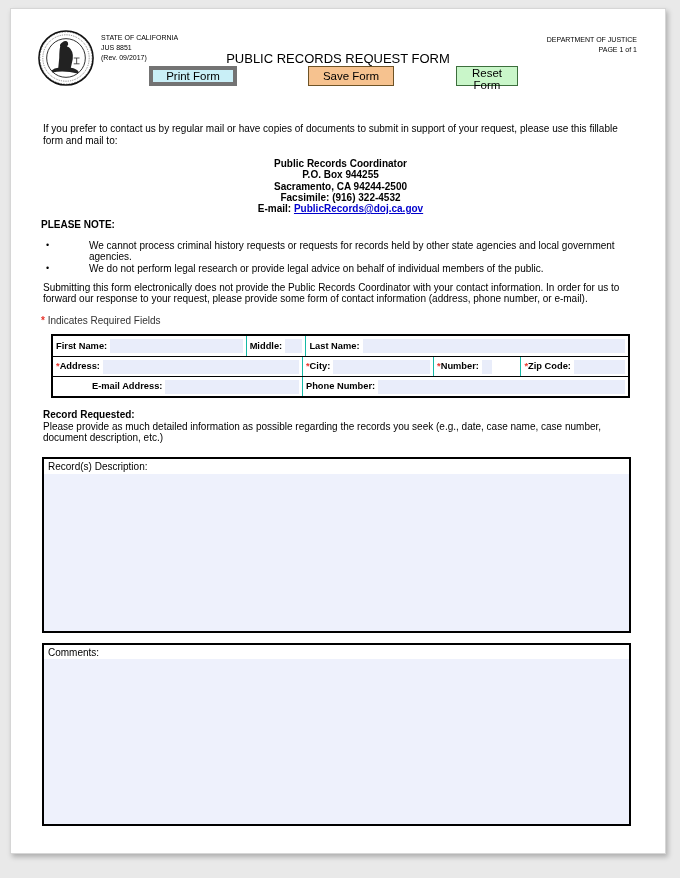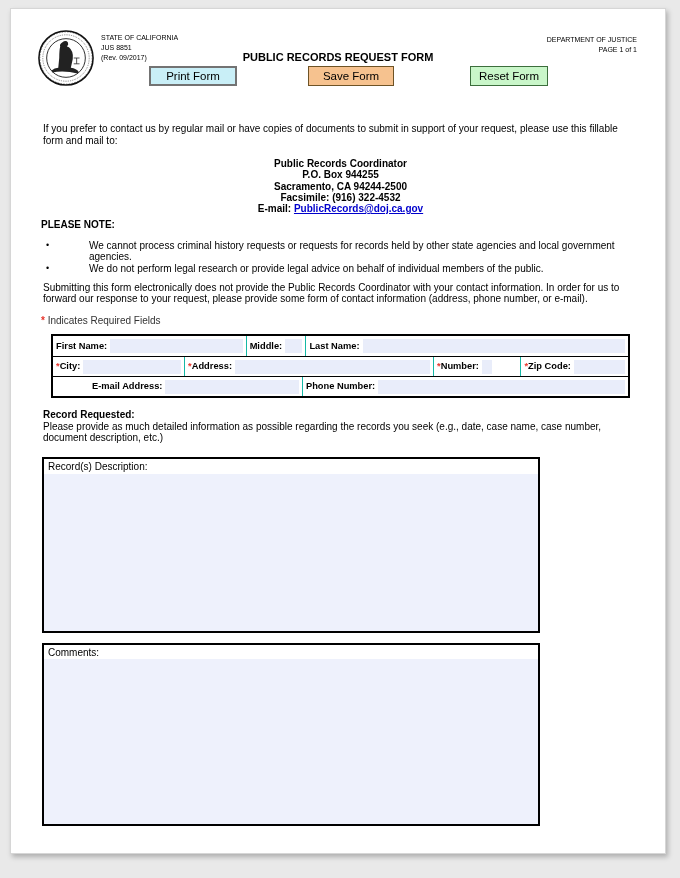--- a/index.html
+++ b/index.html
@@ -14,25 +14,25 @@
     position:absolute; left:10px; top:8px;
     width:656px; height:846px;
     background:#fff;
     border:1px solid #d6d6d6;
     box-shadow:2px 3px 5px rgba(0,0,0,0.25);
   }
   
   .seal { position:absolute; left:26px; top:20px; width:58px; height:58px; }
   .hdr-left { position:absolute; left:90px; top:24px; font-size:7px; line-height:1.45; }
   .hdr-right { position:absolute; right:28px; top:26px; font-size:7px; line-height:1.45; text-align:right; }
-  .form-title { position:absolute; left:0; right:0; top:42px; text-align:center; font-size:11px; font-weight:bold; }
+  .form-title { position:absolute; left:0; right:0; top:42px; text-align:center; font-size:13px; font-weight:normal; }
   .btn { position:absolute; top:57px; height:20px; font-family:inherit; font-size:11.5px; color:#000; cursor:pointer; padding:0; }
-  .btn-print { left:138px; width:88px; background:#c9eff7; border:2px solid #737373; }
+  .btn-print { left:138px; width:88px; background:#c9eff7; border:4px solid #737373; }
   .btn-save  { left:297px; width:86px; background:#f6c28f; border:1px solid #6e5326; }
-  .btn-reset { left:459px; width:78px; background:#c9f6c9; border:1px solid #3c6e3c; }
+  .btn-reset { left:445px; width:62px; background:#c9f6c9; border:1px solid #3c6e3c; }
   
   .content { position:absolute; left:32px; right:27px; top:114px; font-size:10px; line-height:1.16; }
   .para { margin-bottom:7px; }
   .para2 { margin-bottom:12px; }
   .addr { text-align:center; font-weight:bold; line-height:1.12; margin-bottom:5px; }
   .addr a { color:#0000cc; }
   .note-head { font-weight:bold; margin-left:-2px; margin-bottom:9px; }
   .bullet-row { display:flex; }
   .bullet-marker { flex:none; width:46px; padding-left:3px; font-size:9px; }
   .followup { margin-top:7px; margin-bottom:10px; }
@@ -46,21 +46,21 @@
   .cell:first-child { border-left:none; }
   .cell label { font-weight:bold; font-size:9.3px; white-space:nowrap; }
   .fill { flex:1; min-width:10px; height:14px; background:#e9edfa; border:none; outline:none;
           font-family:inherit; font-size:9.5px; padding:0 2px; }
   .c-first{width:33.5%;} .c-middle{width:10.4%;} .c-last{flex:1;}
   .c-addr{width:43.3%;} .c-city{width:22.8%;} .c-state{width:10.5%;} .c-zip{flex:1;margin-left:27px;}
   .c-email{width:43.3%;padding-left:39px;} .c-phone{flex:1;justify-content:flex-end;}
   
   .rr-head { font-weight:bold; margin-top:11px; }
   .rr-inst { margin-bottom:13px; }
-  .bigbox { margin-left:-1px; width:498px; border:2px solid #000; background:#fff; }
+  .bigbox { margin-left:-1px; width:589px; border:2px solid #000; background:#fff; }
   .bigbox-label { font-size:10px; padding:2px 4px 1px 4px; }
   .bigarea { display:block; width:100%; border:none; outline:none; resize:none;
              background:#eef1fc; font-family:inherit; font-size:10px; padding:2px 4px; }
   .area-desc { height:157px; }
   .area-comm { height:165px; }
   .box-gap { height:10px; }
 </style>
 </head>
 <body>
 
@@ -128,26 +128,26 @@
         <div class="cell c-middle">
           <label>Middle:</label>
           <input class="fill" type="text" value="" style="">
         </div>
         <div class="cell c-last">
           <label>Last Name:</label>
           <input class="fill" type="text" value="" style="">
         </div>
       </div>
       <div class="ct-row">
+        <div class="cell c-addr">
+          <label><span class="req">*</span><span>Address:</span></label>
+          <input class="fill" type="text" value="" style="">
+        </div>
         <div class="cell c-city">
           <label><span class="req">*</span><span>City:</span></label>
-          <input class="fill" type="text" value="" style="">
-        </div>
-        <div class="cell c-addr">
-          <label><span class="req">*</span><span>Address:</span></label>
           <input class="fill" type="text" value="" style="">
         </div>
         <div class="cell c-state">
           <label><span class="req">*</span><span>Number:</span></label>
           <input class="fill" type="text" value="" style="">
         </div>
         <div class="cell c-zip">
           <label><span class="req">*</span><span>Zip Code:</span></label>
           <input class="fill" type="text" value="" style="">
         </div>

